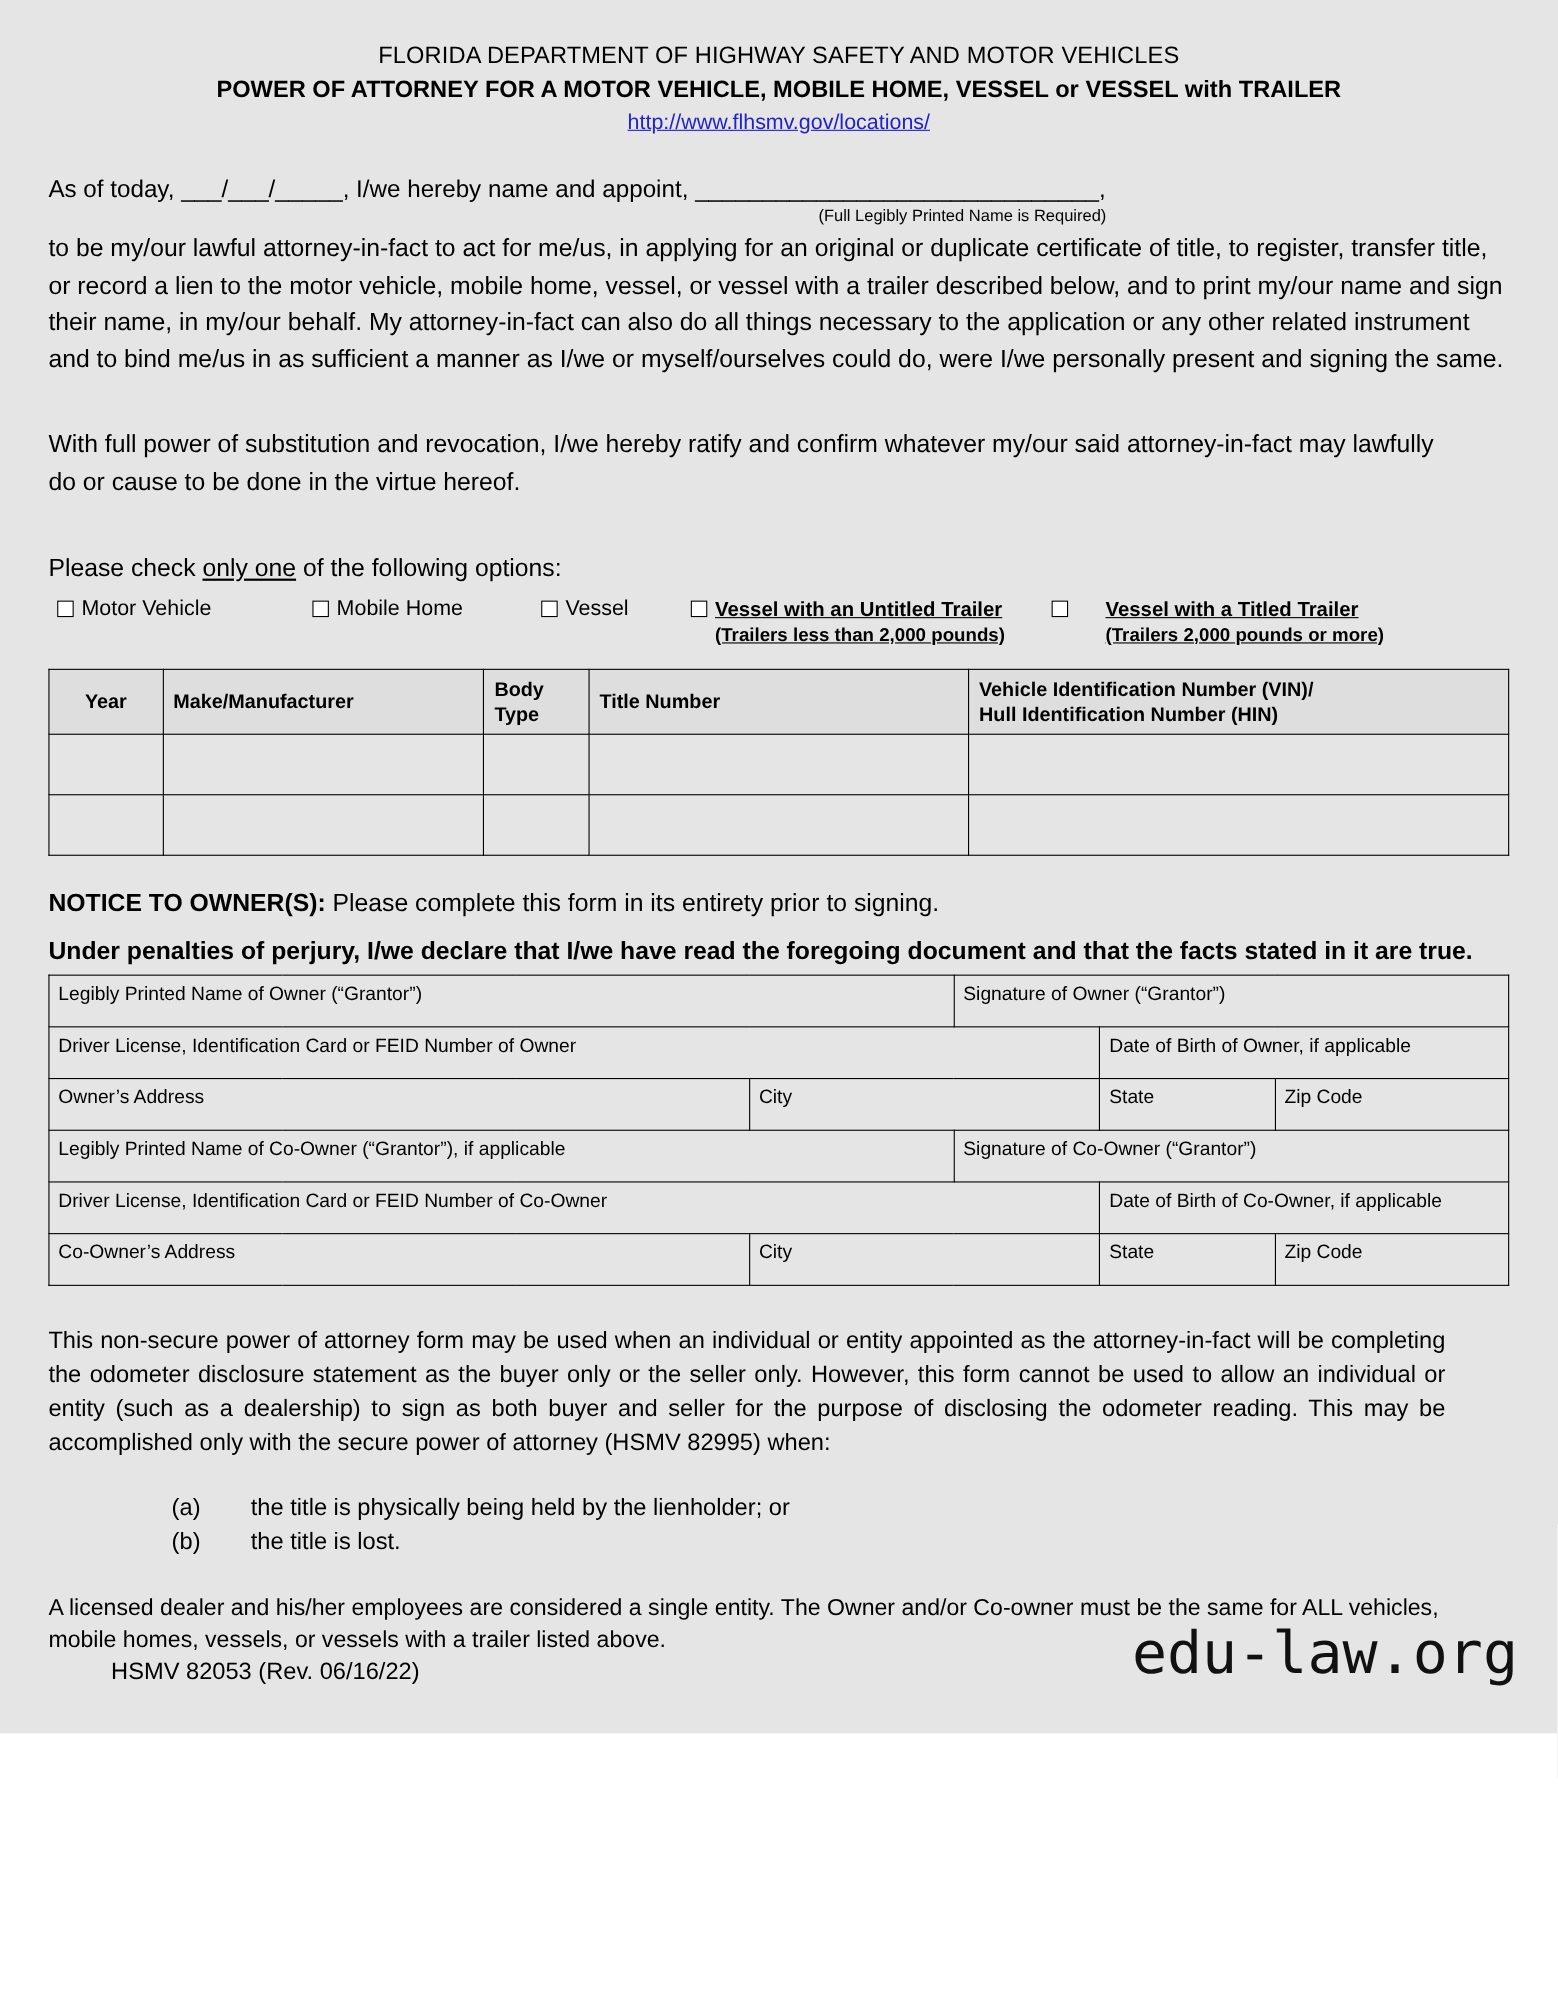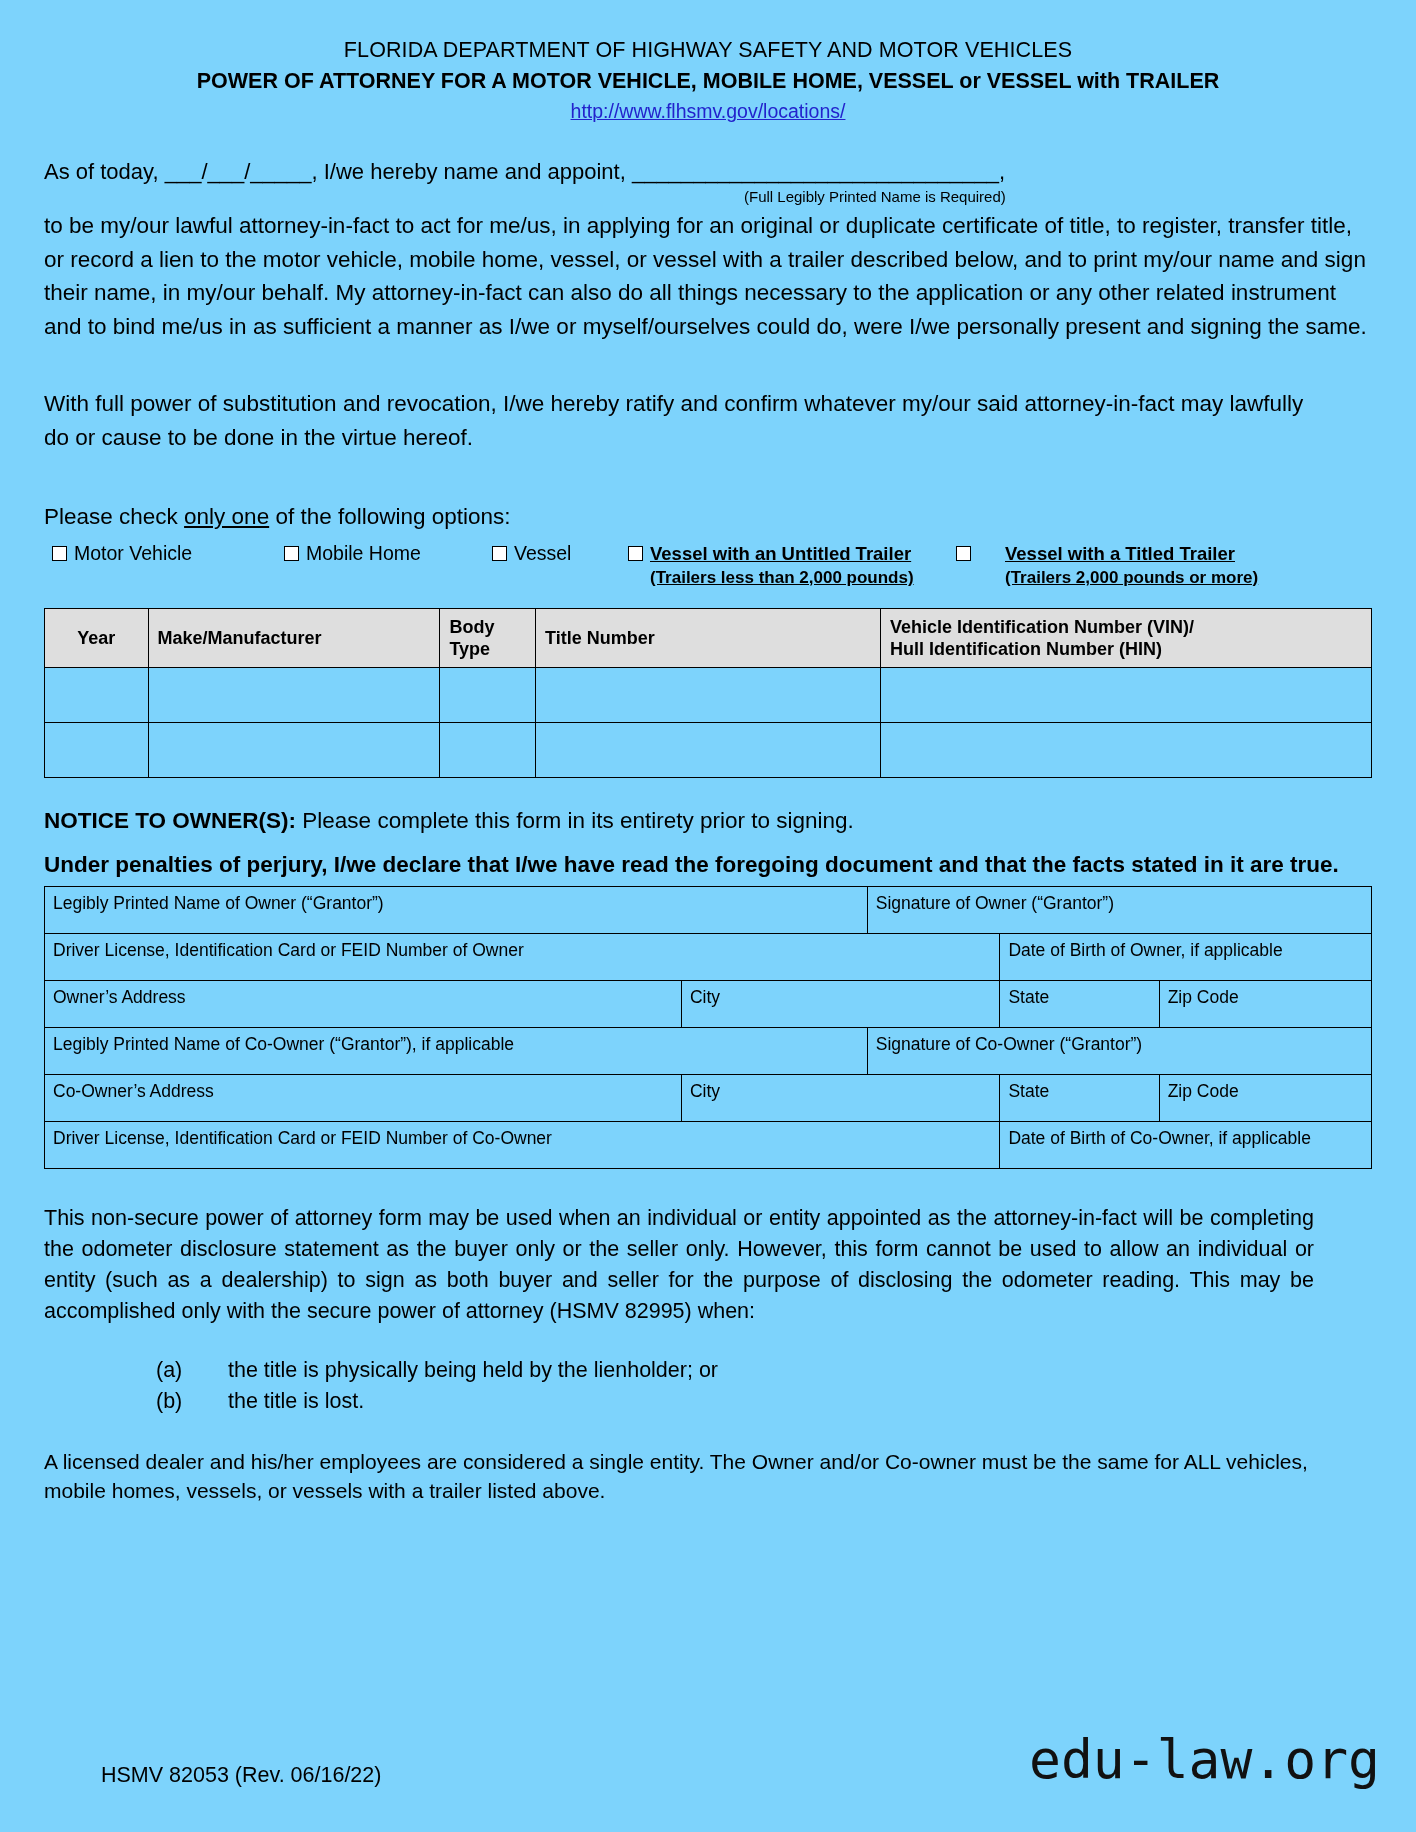--- a/index.html
+++ b/index.html
@@ -7,22 +7,22 @@
     padding: 0;
     background: #ffffff;
   }
   body {
     font-family: "Liberation Sans", sans-serif;
     color: #000000;
   }
   .page {
     position: relative;
     width: 1416px;
-    height: 1832px;
-    background: #7dd3fc;
+    height: 1576px;
+    background: #e5e5e5;
     box-sizing: border-box;
     padding: 28px 44px 0 44px;
     overflow: hidden;
   }
 
   
   .hdr-line1 {
     text-align: center;
     font-size: 21.5px;
     letter-spacing: .1px;
@@ -342,28 +342,28 @@
         <td colspan="3">Owner’s Address</td>
         <td colspan="2">City</td>
         <td>State</td>
         <td>Zip Code</td>
       </tr>
       <tr>
         <td colspan="4">Legibly Printed Name of Co-Owner (“Grantor”), if applicable</td>
         <td colspan="3">Signature of Co-Owner (“Grantor”)</td>
       </tr>
       <tr>
+        <td colspan="5">Driver License, Identification Card or FEID Number of Co-Owner</td>
+        <td colspan="2">Date of Birth of Co-Owner, if applicable</td>
+      </tr>
+      <tr>
         <td colspan="3">Co-Owner’s Address</td>
         <td colspan="2">City</td>
         <td>State</td>
         <td>Zip Code</td>
-      </tr>
-      <tr>
-        <td colspan="5">Driver License, Identification Card or FEID Number of Co-Owner</td>
-        <td colspan="2">Date of Birth of Co-Owner, if applicable</td>
       </tr>
     </tbody>
   </table>
 
   <div class="closing">This non-secure power of attorney form may be used when an individual or entity appointed as the attorney-in-fact will be completing the odometer disclosure statement as the buyer only or the seller only.  However, this form cannot be used to allow an individual or entity (such as a dealership) to sign as both buyer and seller for the purpose of disclosing the odometer reading.  This may be accomplished only with the secure power of attorney (HSMV 82995) when:</div>
 
   <div class="abc-list">
     <div class="abc-row">
       <span class="abc-key">(a)</span>
       <span>the title is physically being held by the lienholder; or</span>

